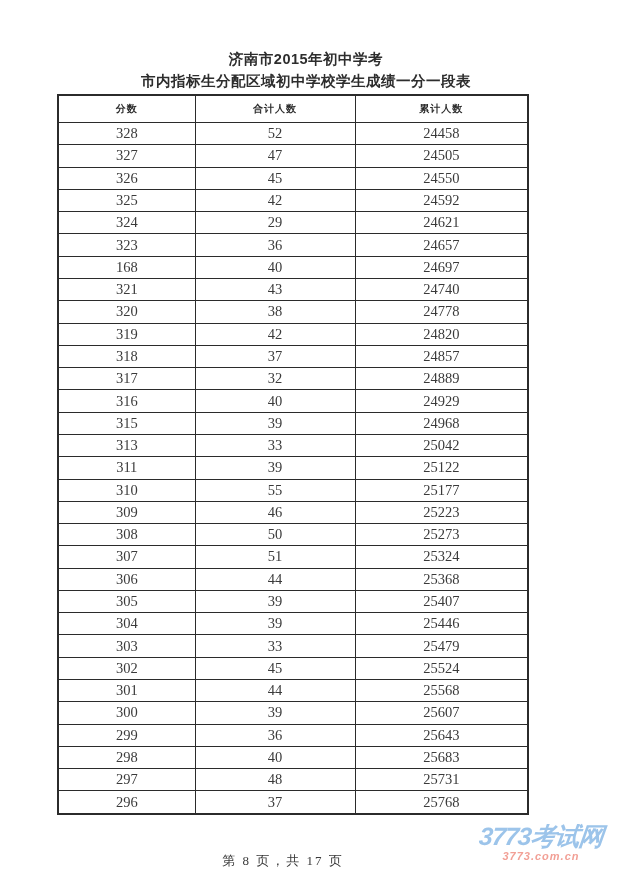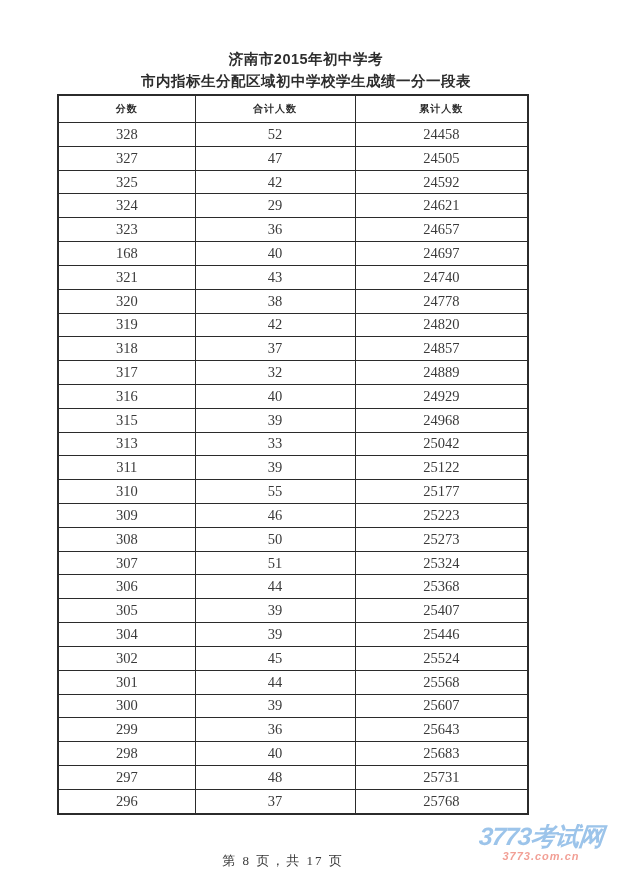--- a/index.html
+++ b/index.html
@@ -115,20 +115,25 @@
         <td>328</td>
         <td>52</td>
         <td>24458</td>
       </tr>
       <tr>
         <td>327</td>
         <td>47</td>
         <td>24505</td>
       </tr>
       <tr>
+        <td>326</td>
+        <td>45</td>
+        <td>24550</td>
+      </tr>
+      <tr>
         <td>325</td>
         <td>42</td>
         <td>24592</td>
       </tr>
       <tr>
         <td>324</td>
         <td>29</td>
         <td>24621</td>
       </tr>
       <tr>
@@ -213,20 +218,25 @@
       </tr>
       <tr>
         <td>305</td>
         <td>39</td>
         <td>25407</td>
       </tr>
       <tr>
         <td>304</td>
         <td>39</td>
         <td>25446</td>
+      </tr>
+      <tr>
+        <td>303</td>
+        <td>33</td>
+        <td>25479</td>
       </tr>
       <tr>
         <td>302</td>
         <td>45</td>
         <td>25524</td>
       </tr>
       <tr>
         <td>301</td>
         <td>44</td>
         <td>25568</td>

